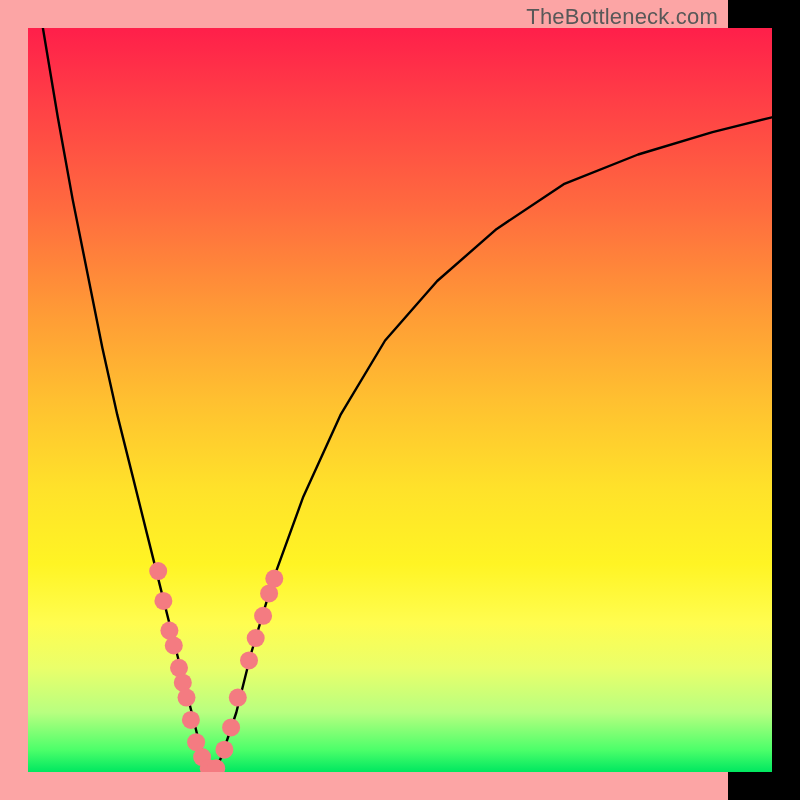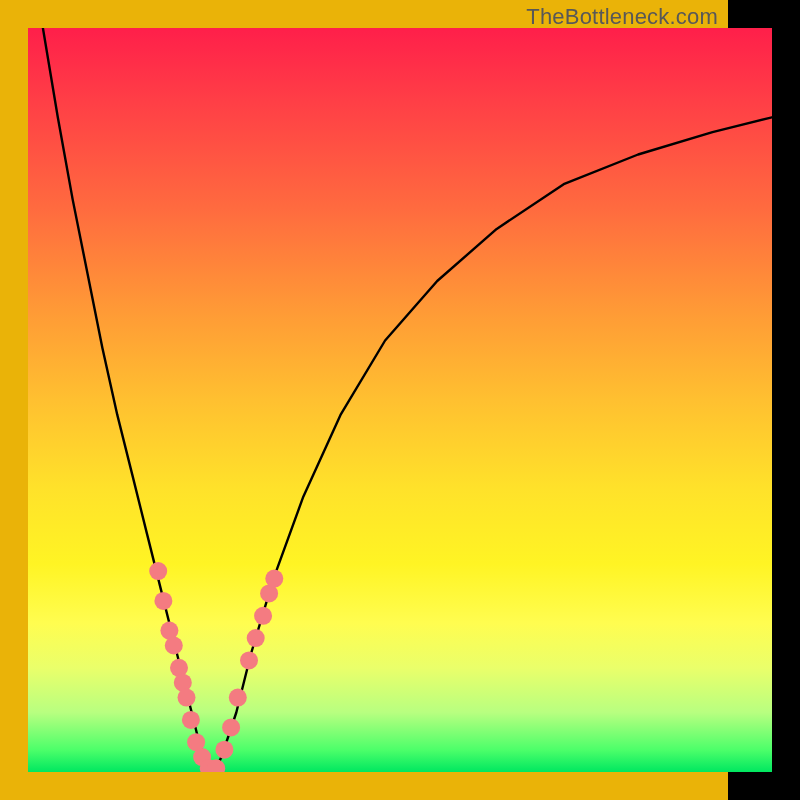--- a/index.html
+++ b/index.html
@@ -9,21 +9,21 @@
     height: 800px;
     overflow: hidden;
     background: #000;
     font-family: Arial, Helvetica, sans-serif;
   }
   .frame {
     position: absolute;
     left: 0; top: 0;
     width: 728px;
     height: 800px;
-    background: #eab308;
+    background: #fca5a5;
   }
   .plot {
     position: absolute;
     left: 28px;
     top: 28px;
     width: 744px;
     height: 744px;
     overflow: hidden;
   }
   .gradient {

